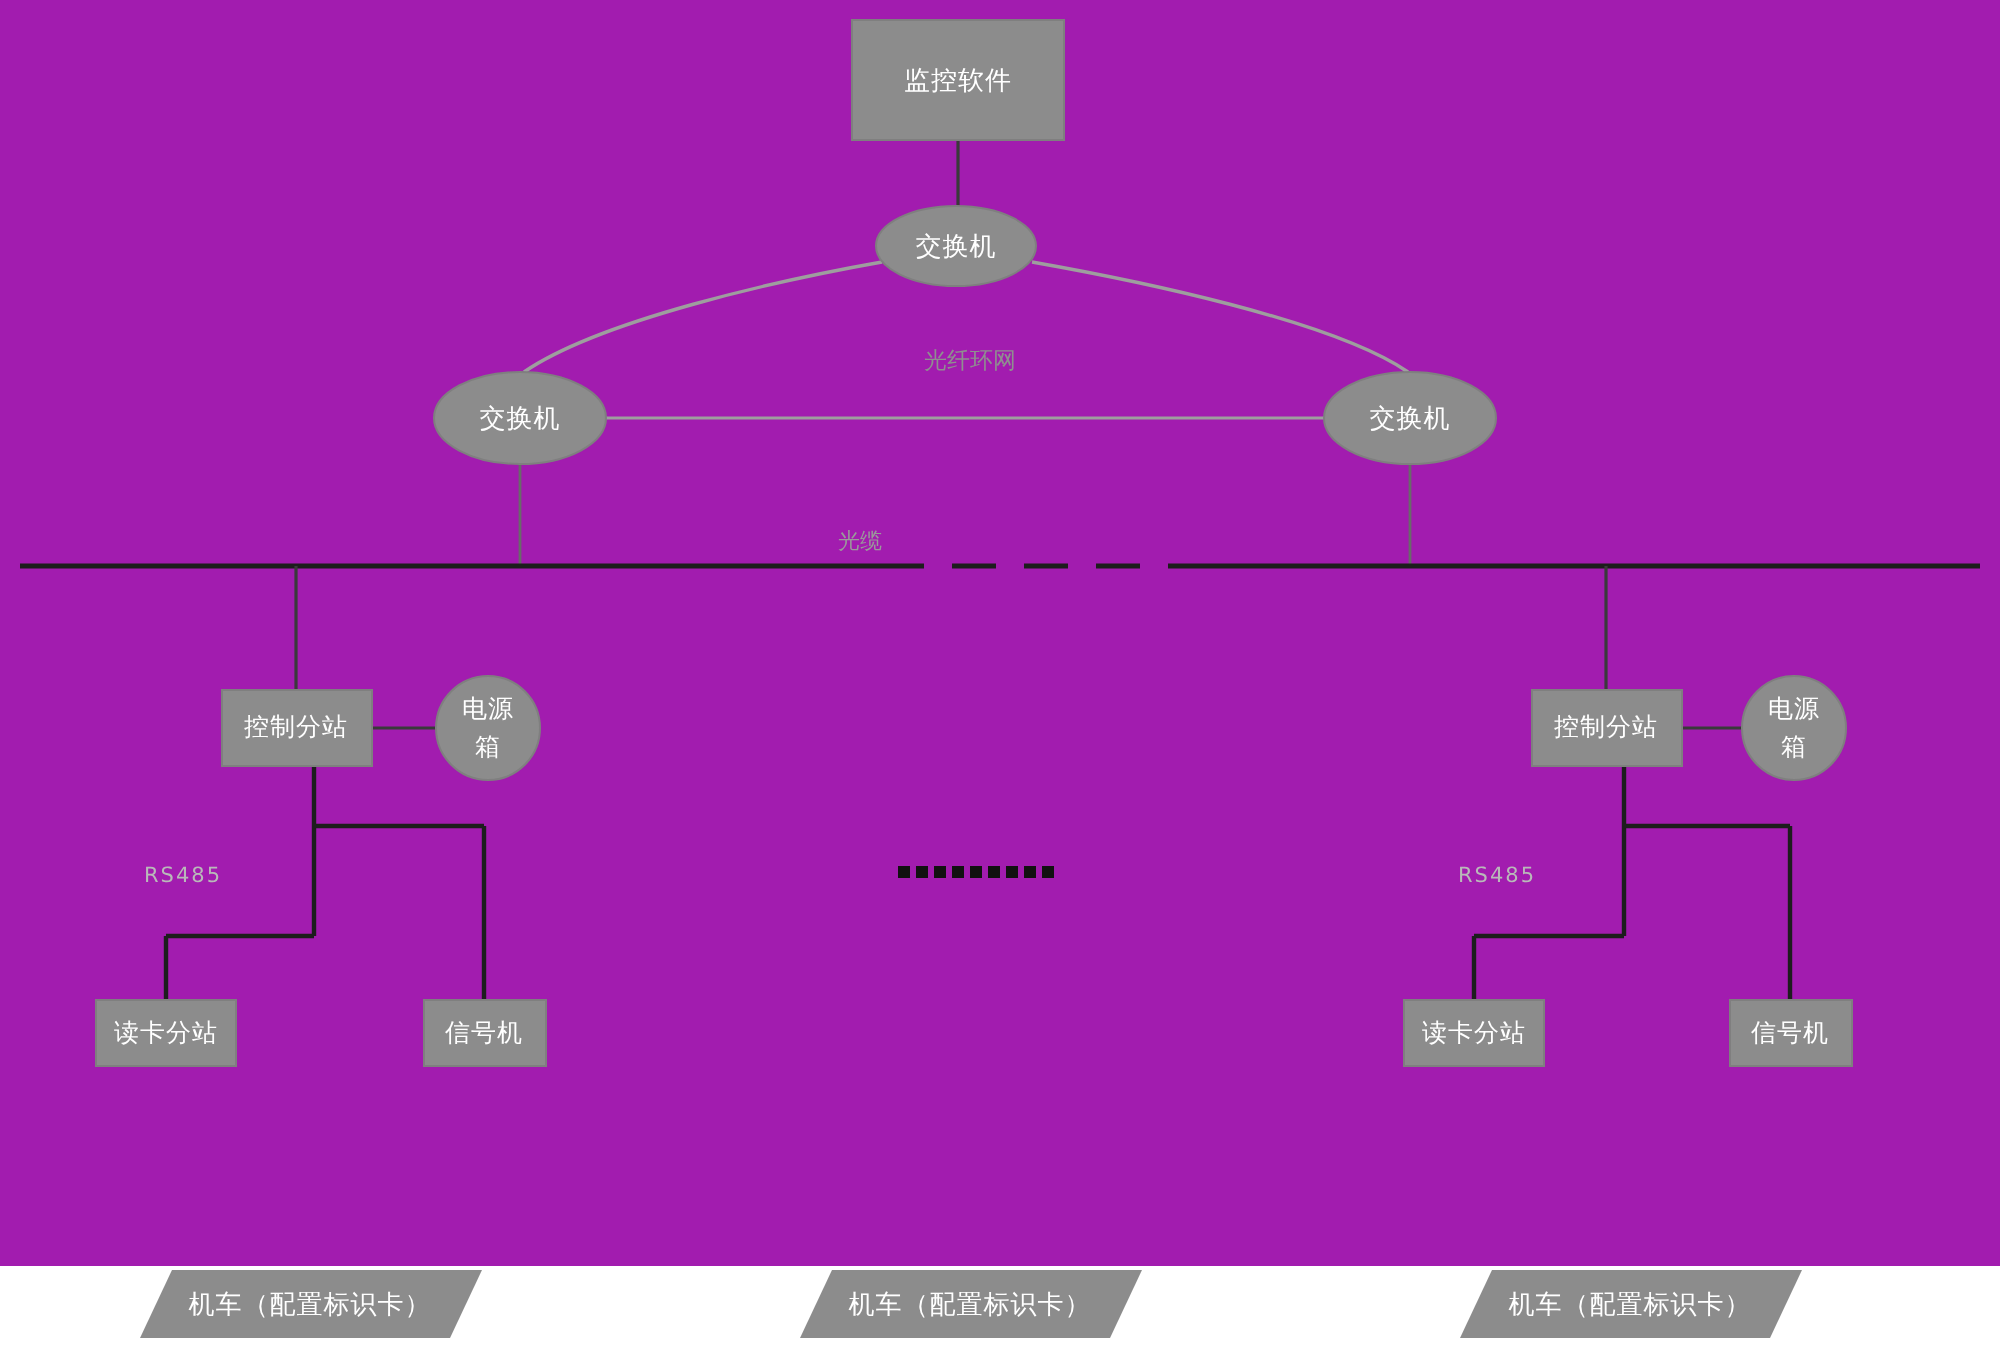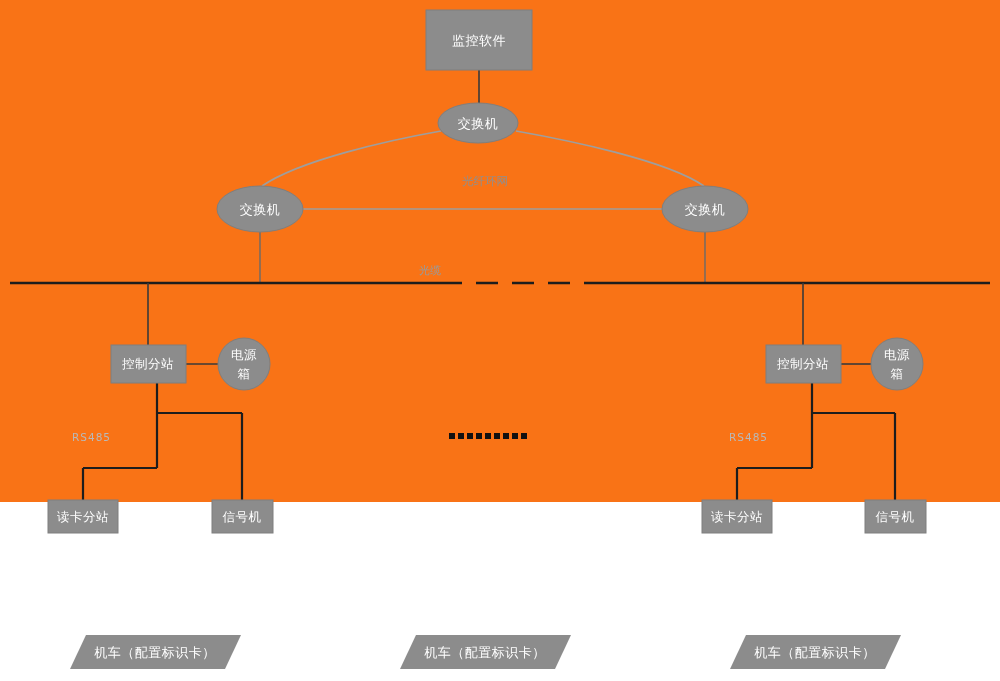--- a/index.html
+++ b/index.html
@@ -9,22 +9,22 @@
   }
   body {
     width: 1000px;
     height: 681px;
     font-family: "DejaVu Sans", "Liberation Sans", sans-serif;
     overflow: hidden;
   }
   #diagram-root {
     position: relative;
     width: 1000px;
-    height: 502px;
-    background: #f97316;
+    height: 633px;
+    background: #a21caf;
   }
   svg.layer {
     position: absolute;
     top: 0;
     left: 0;
     width: 1000px;
     height: 681px;
   }
   .node-label {
     font-family: "DejaVu Sans", "Liberation Sans", sans-serif;

